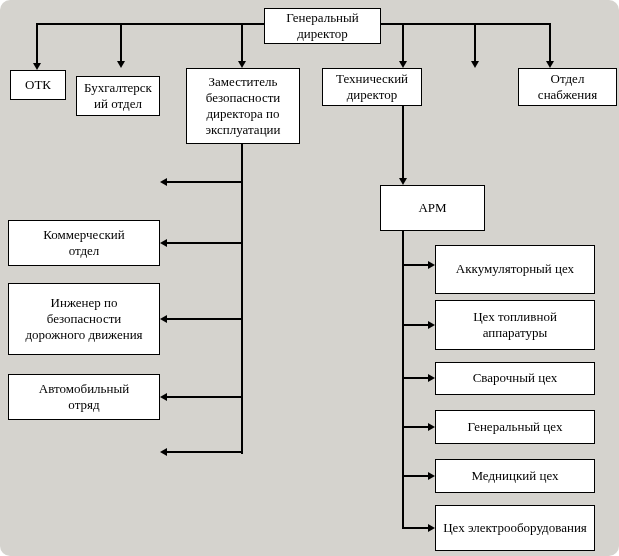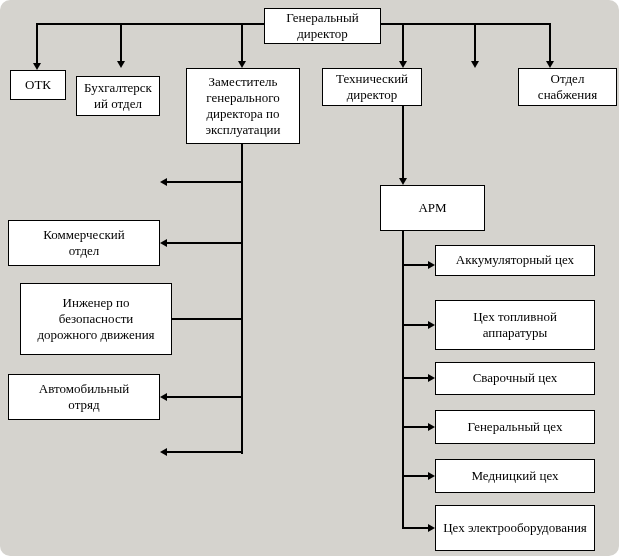--- a/index.html
+++ b/index.html
@@ -133,38 +133,38 @@
     <div class="hline" style="left:402px;top:527px;width:26px;"></div>
     <div class="arrow-right" style="left:428px;top:524px;"></div>
   </div>
 
   <div class="node" style="left:264px;top:8px;width:117px;height:36px;">Генеральный директор</div>
 
   <div class="node" style="left:10px;top:70px;width:56px;height:30px;">ОТК</div>
 
   <div class="node tight" style="left:76px;top:68px;width:84px;height:40px;margin-top:8px;">Бухгалтерский отдел</div>
 
-  <div class="node tight" style="left:186px;top:68px;width:114px;height:76px;">Заместитель генерального директора по эксплуатации</div>
+  <div class="node tight" style="left:186px;top:68px;width:114px;height:76px;">Заместитель безопасности директора по эксплуатации</div>
 
   <div class="node tight" style="left:322px;top:68px;width:100px;height:38px;">Технический директор</div>
 
 
   <div class="node tight" style="left:518px;top:68px;width:99px;height:38px;">Отдел снабжения</div>
 
   <div class="node" style="left:380px;top:185px;width:105px;height:46px;">АРМ</div>
 
 
   <div class="node narrow" style="left:8px;top:220px;width:152px;height:46px;">Коммерческий отдел</div>
 
-  <div class="node" style="left:8px;top:283px;width:152px;height:72px;margin-left:12px;">Инженер по безопасности дорожного движения</div>
+  <div class="node" style="left:8px;top:283px;width:152px;height:72px;">Инженер по безопасности дорожного движения</div>
 
   <div class="node narrow" style="left:8px;top:374px;width:152px;height:46px;">Автомобильный отряд</div>
 
 
-  <div class="node tight" style="left:435px;top:245px;width:160px;height:31px;">Аккумуляторный цех</div>
+  <div class="node tight" style="left:435px;top:245px;width:160px;height:49px;">Аккумуляторный цех</div>
 
   <div class="node tight" style="left:435px;top:300px;width:160px;height:50px;">Цех топливной аппаратуры</div>
 
   <div class="node tight" style="left:435px;top:362px;width:160px;height:33px;">Сварочный цех</div>
 
   <div class="node tight" style="left:435px;top:410px;width:160px;height:34px;">Генеральный цех</div>
 
   <div class="node tight" style="left:435px;top:459px;width:160px;height:34px;font-family:Liberation Serif, serif;">Медницкий цех</div>
 
   <div class="node tight" style="left:435px;top:505px;width:160px;height:46px;">Цех электрооборудования</div>

